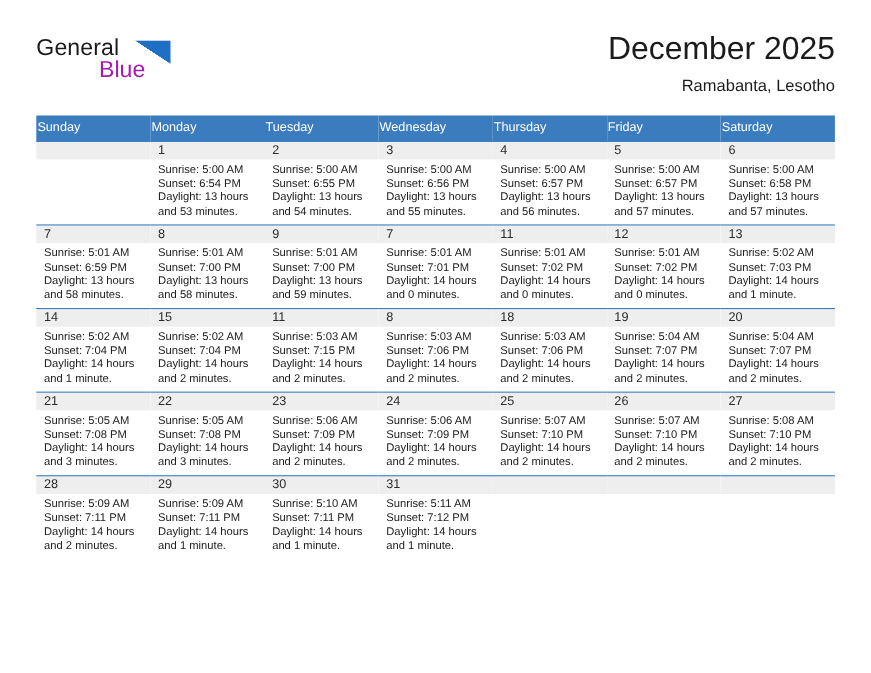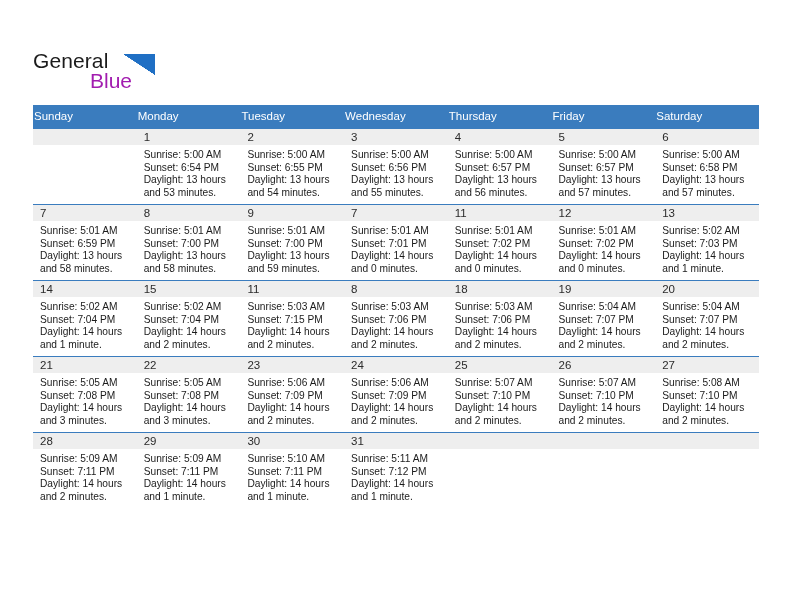--- a/index.html
+++ b/index.html
@@ -22,21 +22,20 @@
     box-sizing: border-box;
   }
 
   
   .header {
     position: absolute;
     left: 33px;
     top: 28px;
     right: 33px;
     height: 68px;
-    margin-top: 17px;
   }
 
   .brand {
     position: absolute;
     left: 0;
     top: 4px;
     width: 200px;
     height: 52px;
   }
   .brand-general {
@@ -162,20 +161,22 @@
 
   <div class="header">
 
     <div class="brand">
       <span class="brand-general">General</span>
       <span class="brand-triangle-fix"></span>
       <span class="brand-blue">Blue</span>
     </div>
 
     <div class="title-block">
+      <h1 class="cal-title">December 2025</h1>
+      <div class="cal-subtitle">Ramabanta, Lesotho</div>
     </div>
 
   </div>
 
   <table class="calendar">
     <thead>
       <tr>
         <th>Sunday</th>
         <th>Monday</th>
         <th>Tuesday</th>

